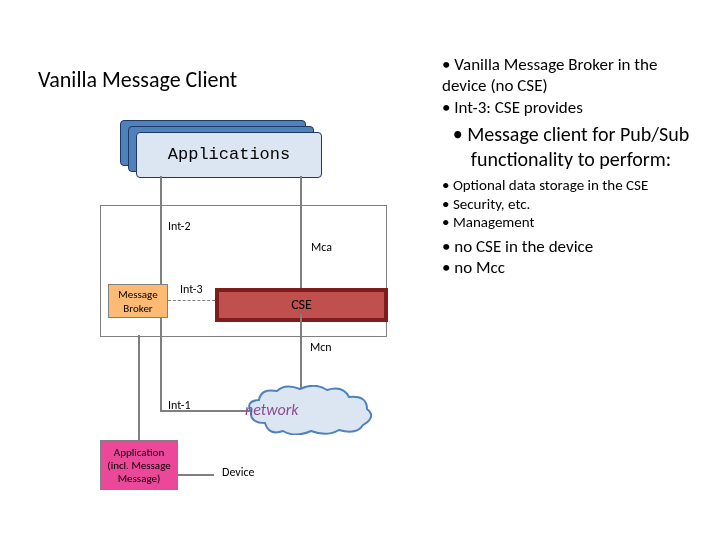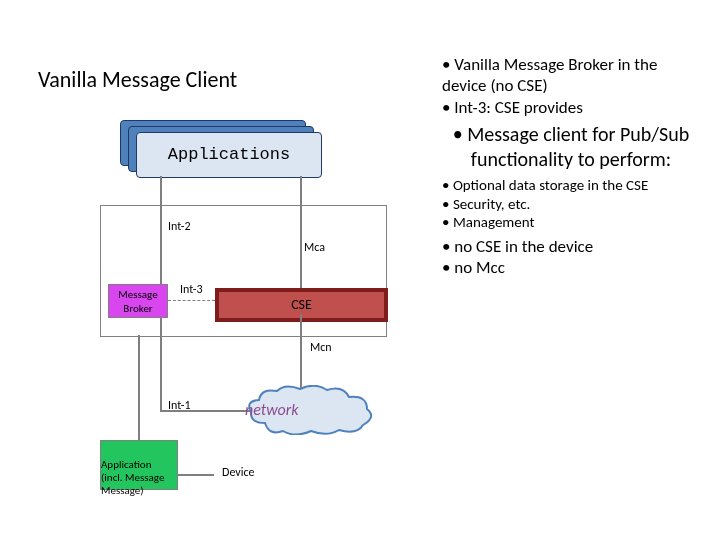--- a/index.html
+++ b/index.html
@@ -104,41 +104,42 @@
     color: #000;
   }
 
   
   .broker {
     position: absolute;
     left: 108px;
     top: 284px;
     width: 60px;
     height: 34px;
-    background: #d946ef;
+    background: #fdba74;
     border: 1px solid #808080;
     text-align: center;
     font-size: 11px;
     line-height: 14px;
     padding-top: 3px;
     box-sizing: border-box;
   }
 
   
   .appbox {
     position: absolute;
     left: 100px;
     top: 440px;
     width: 78px;
     height: 50px;
-    background: #22c55e;
+    background: #ec4899;
     border: 1px solid #808080;
+    text-align: center;
     font-size: 11px;
     line-height: 13px;
-    padding-top: 17px;
+    padding-top: 5px;
     box-sizing: border-box;
   }
 
   
   .cloud {
     position: absolute;
     left: 245px;
     top: 385px;
     width: 130px;
     height: 50px;
@@ -203,21 +204,21 @@
 <div class="apps-stack">
   <div class="app-layer l1"></div>
   <div class="app-layer l2"></div>
   <div class="app-layer l3">Applications</div>
 </div>
 
 <div class="line" style="left:160px; top:176px; width:1.5px; height:29px;"></div>
 <div class="label" style="left:168px; top:219px;">Int-2</div>
 
 <div class="line" style="left:300px; top:176px; width:1.5px; height:112px;"></div>
-<div class="label" style="left:304px; top:240px;">Mca</div>
+<div class="label" style="left:311px; top:240px;">Mca</div>
 
 <div class="device"></div>
 
 <div class="line" style="left:160px; top:205px; width:1.5px; height:79px;"></div>
 
 <div class="broker">
   <span>Message</span><br>
   <span>Broker</span>
 </div>
 

